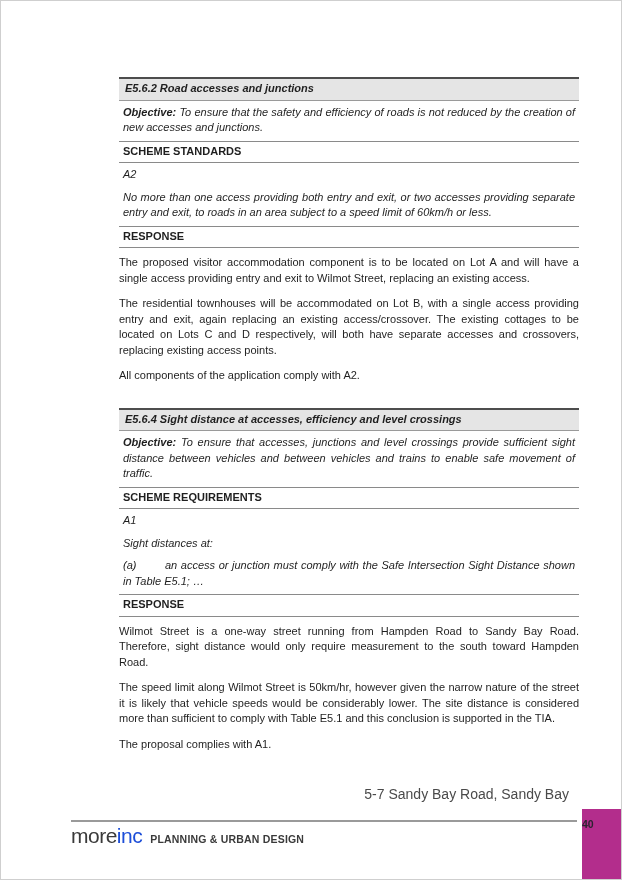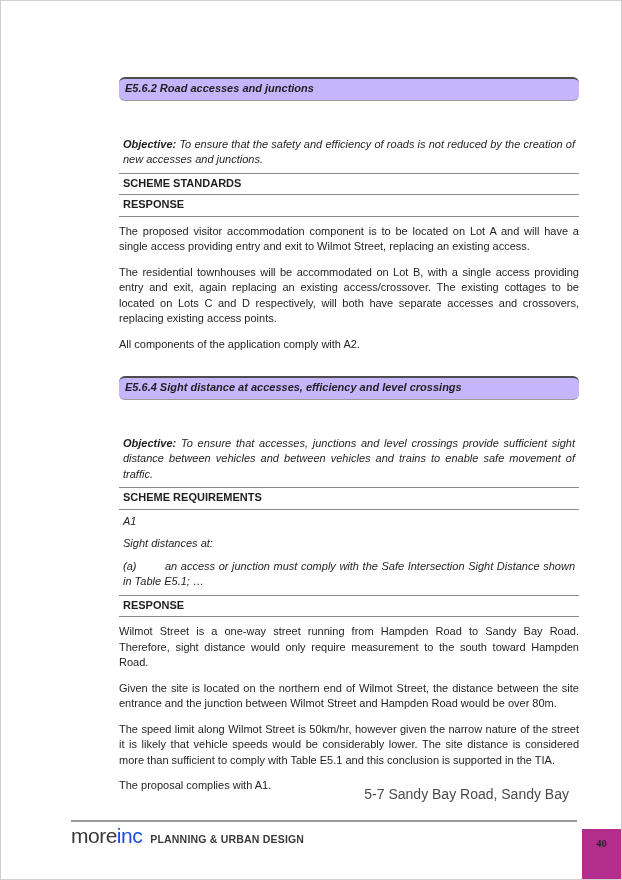--- a/index.html
+++ b/index.html
@@ -19,36 +19,35 @@
   .content {
     position:absolute;
     left:118px; top:76px;
     width:460px;
     font-size:11px;
     line-height:15.5px;
   }
   
   .scheme-table { width:100%; }
   .bar {
-    background:#c4b5fd;
+    background:#e5e5e5;
     border-top:2px solid #4d4d4d;
     border-bottom:1px solid #9a9a9a;
     padding:2px 6px 3px;
     font-weight:bold;
     font-style:italic;
-    border-radius:6px;
   }
   .row {
     border-bottom:1px solid #8a8a8a;
     padding:4px 4px 5px;
   }
   .row.tight { padding:2px 4px 3px; }
   .subhead { font-weight:bold; }
   .italic { font-style:italic; }
-  .justify { text-align:justify;margin-top:32px; }
+  .justify { text-align:justify; }
   .obj-label { font-weight:bold; font-style:italic; }
   .clause p { margin:0 0 7px; }
   .clause p:last-child { margin-bottom:0; }
   .marker { display:inline-block; width:42px; font-style:italic; }
   
   .responses { margin:7px 0 24px; }
   .responses p { margin:0 0 10px; text-align:justify; }
   .responses p:last-child { text-align:left; }
   
   .footer-rule {
@@ -77,24 +76,23 @@
   }
   .footer-address {
     position:absolute;
     right:52px; top:785px;
     font-size:14px;
     color:#4a4a4a;
   }
   .pagenum-block {
     position:absolute;
     right:0; bottom:0;
-    width:39px; height:50px;
+    width:39px; height:70px;
     background:#b32d8c;
-    text-align:center;
-    font-family:Liberation Serif, serif;
+    text-align:left;
   }
   .pagenum-block span {
     display:inline-block;
     margin-top:9px;
     font-size:10.5px;
     font-weight:bold;
     color:#2b2330;
   }
 </style>
 </head>
@@ -106,20 +104,24 @@
     <div class="scheme-table">
       <div class="bar">
         <span>E5.6.2 Road accesses and junctions</span>
       </div>
       <div class="row justify italic">
         <span class="obj-label">Objective:</span>
         <span>To ensure that the safety and efficiency of roads is not reduced by the creation of new accesses and junctions.</span>
       </div>
       <div class="row tight subhead">
         <span>SCHEME STANDARDS</span>
+      </div>
+      <div class="row clause italic">
+        <p>A2</p>
+        <p class="justify">No more than one access providing both entry and exit, or two accesses providing separate entry and exit, to roads in an area subject to a speed limit of 60km/h or less.</p>
       </div>
       <div class="row tight subhead">
         <span>RESPONSE</span>
       </div>
     </div>
     <div class="responses">
       <p>The proposed visitor accommodation component is to be located on Lot A and will have a single access providing entry and exit to Wilmot Street, replacing an existing access.</p>
       <p>The residential townhouses will be accommodated on Lot B, with a single access providing entry and exit, again replacing an existing access/crossover. The existing cottages to be located on Lots C and D respectively, will both have separate accesses and crossovers, replacing existing access points.</p>
       <p>All components of the application comply with A2.</p>
     </div>
@@ -139,21 +141,20 @@
         <p>A1</p>
         <p>Sight distances at:</p>
         <p class="justify"><span class="marker">(a)</span><span>an access or junction must comply with the Safe Intersection Sight Distance shown in Table E5.1; …</span></p>
       </div>
       <div class="row tight subhead">
         <span>RESPONSE</span>
       </div>
     </div>
     <div class="responses">
       <p>Wilmot Street is a one-way street running from Hampden Road to Sandy Bay Road. Therefore, sight distance would only require measurement to the south toward Hampden Road.</p>
-      <p>Given the site is located on the northern end of Wilmot Street, the distance between the site entrance and the junction between Wilmot Street and Hampden Road would be over 80m.</p>
       <p>The speed limit along Wilmot Street is 50km/hr, however given the narrow nature of the street it is likely that vehicle speeds would be considerably lower. The site distance is considered more than sufficient to comply with Table E5.1 and this conclusion is supported in the TIA.</p>
       <p>The proposal complies with A1.</p>
     </div>
 
   </div>
 
   <div class="footer-rule"></div>
   <div class="footer-brand">
     <span class="brand-word"><span>more</span><span class="inc">inc</span></span><span class="brand-tagline">PLANNING &amp; URBAN DESIGN</span>
   </div>

